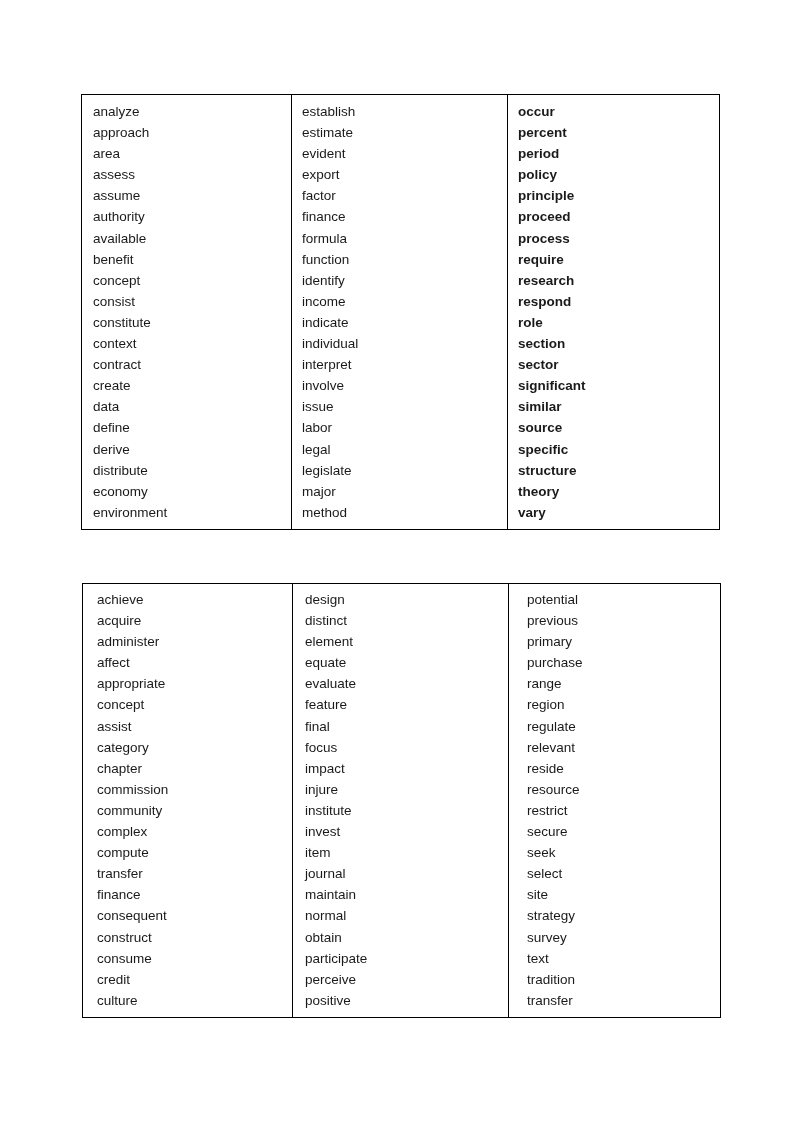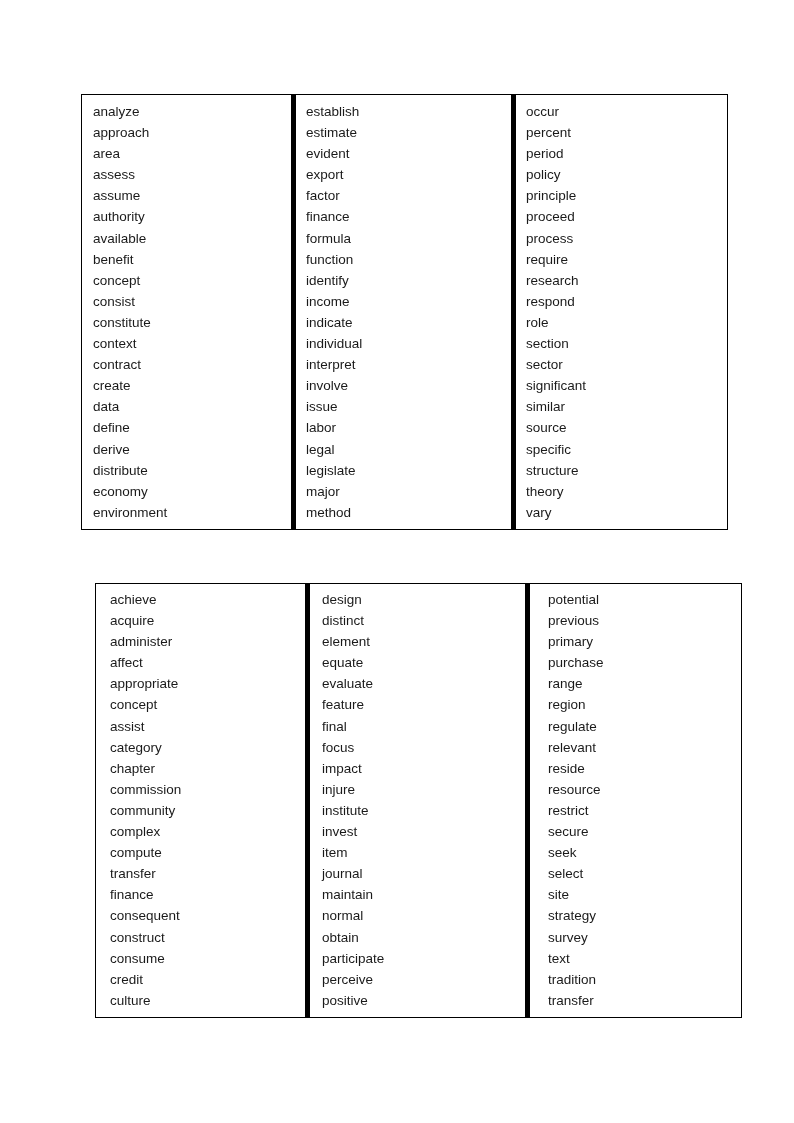--- a/index.html
+++ b/index.html
@@ -22,38 +22,38 @@
     box-sizing: border-box;
   }
   .word-table {
     position: absolute;
     border-collapse: collapse;
     table-layout: fixed;
     border: 1px solid #000000;
     background: #ffffff;
   }
   .word-table td {
-    border-left: 5px solid #000000;
+    border-left: 1px solid #000000;
     border-right: 1px solid #000000;
     vertical-align: top;
     padding: 0;
   }
   .word-table td.col-first {
     border-left: none;
   }
   .word-table td.col-last {
     border-right: none;
   }
   #table-1 {
     left: 81px;
     top: 94px;
     width: 635px;
   }
   #table-2 {
-    left: 95px;
+    left: 82px;
     top: 583px;
     width: 635px;
   }
   #table-1 .c0 { width: 209px; }
   #table-1 .c1 { width: 215px; }
   #table-1 .c2 { width: 211px; }
   #table-2 .c0 { width: 209px; }
   #table-2 .c1 { width: 215px; }
   #table-2 .c2 { width: 211px; }
 
@@ -68,21 +68,21 @@
     height: 21.1px;
     color: #1a1a1a;
     white-space: nowrap;
     overflow: hidden;
   }
   #table-1 .cell-list { padding: 6px 0 6px 0; }
   #table-2 .cell-list { padding: 5px 0 6px 0; }
 
   #table-1 .pad-a .word-item { padding-left: 11px; }
   #table-1 .pad-b .word-item { padding-left: 10px; }
-  #table-1 .pad-c .word-item { padding-left: 10px; }
+  #table-1 .pad-c .word-item { padding-left: 10px; font-weight: bold; }
   #table-2 .pad-a .word-item { padding-left: 14px; }
   #table-2 .pad-b .word-item { padding-left: 12px; }
   #table-2 .pad-c .word-item { padding-left: 18px; }
 </style>
 </head>
 <body>
 
 <div class="page">
 
   <table class="word-table" id="table-1">

